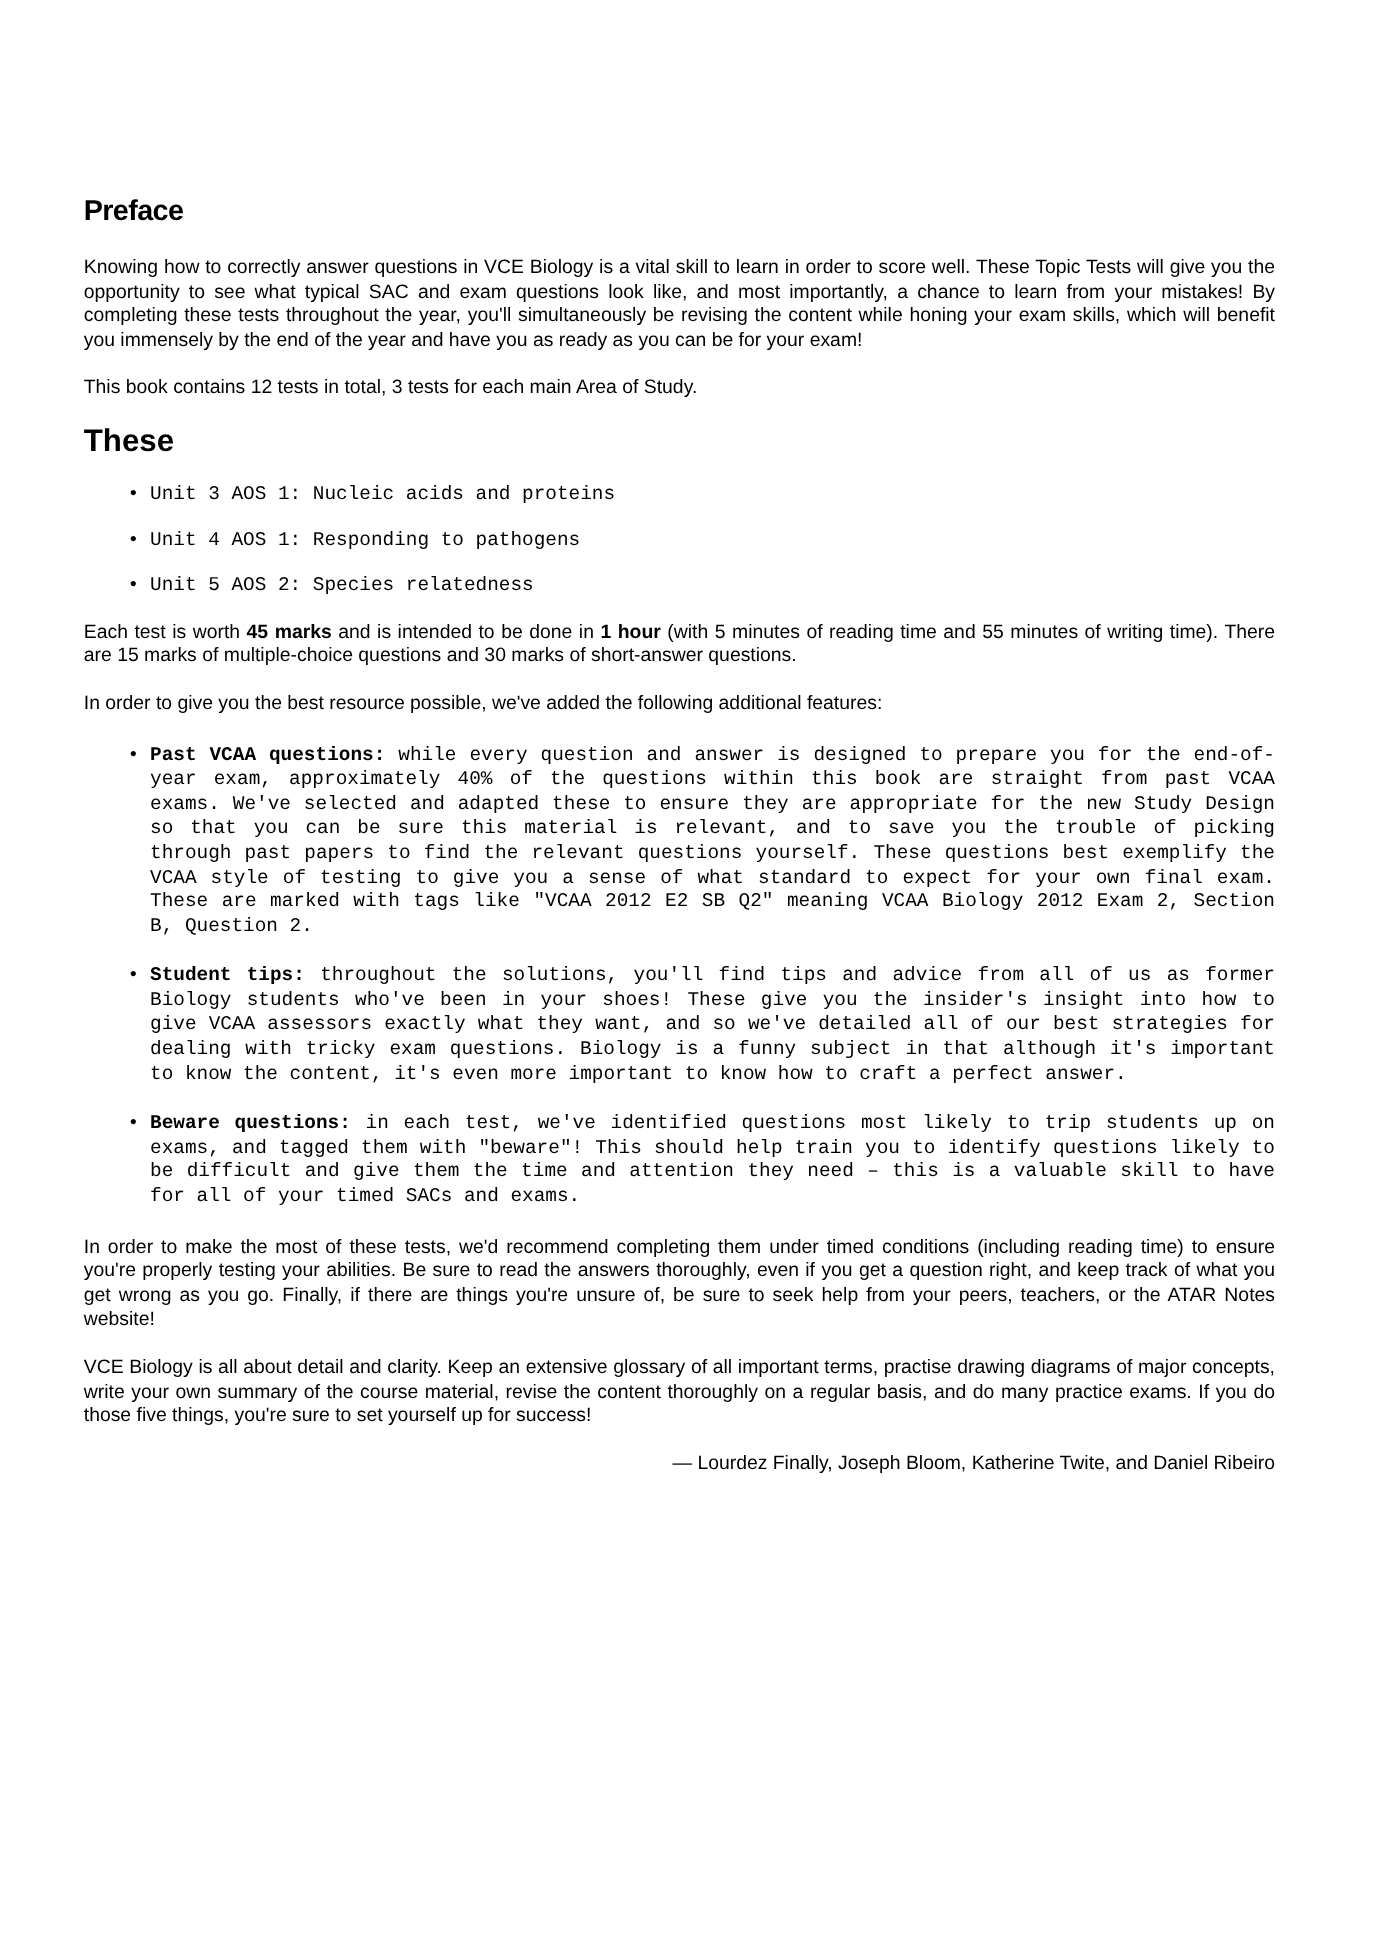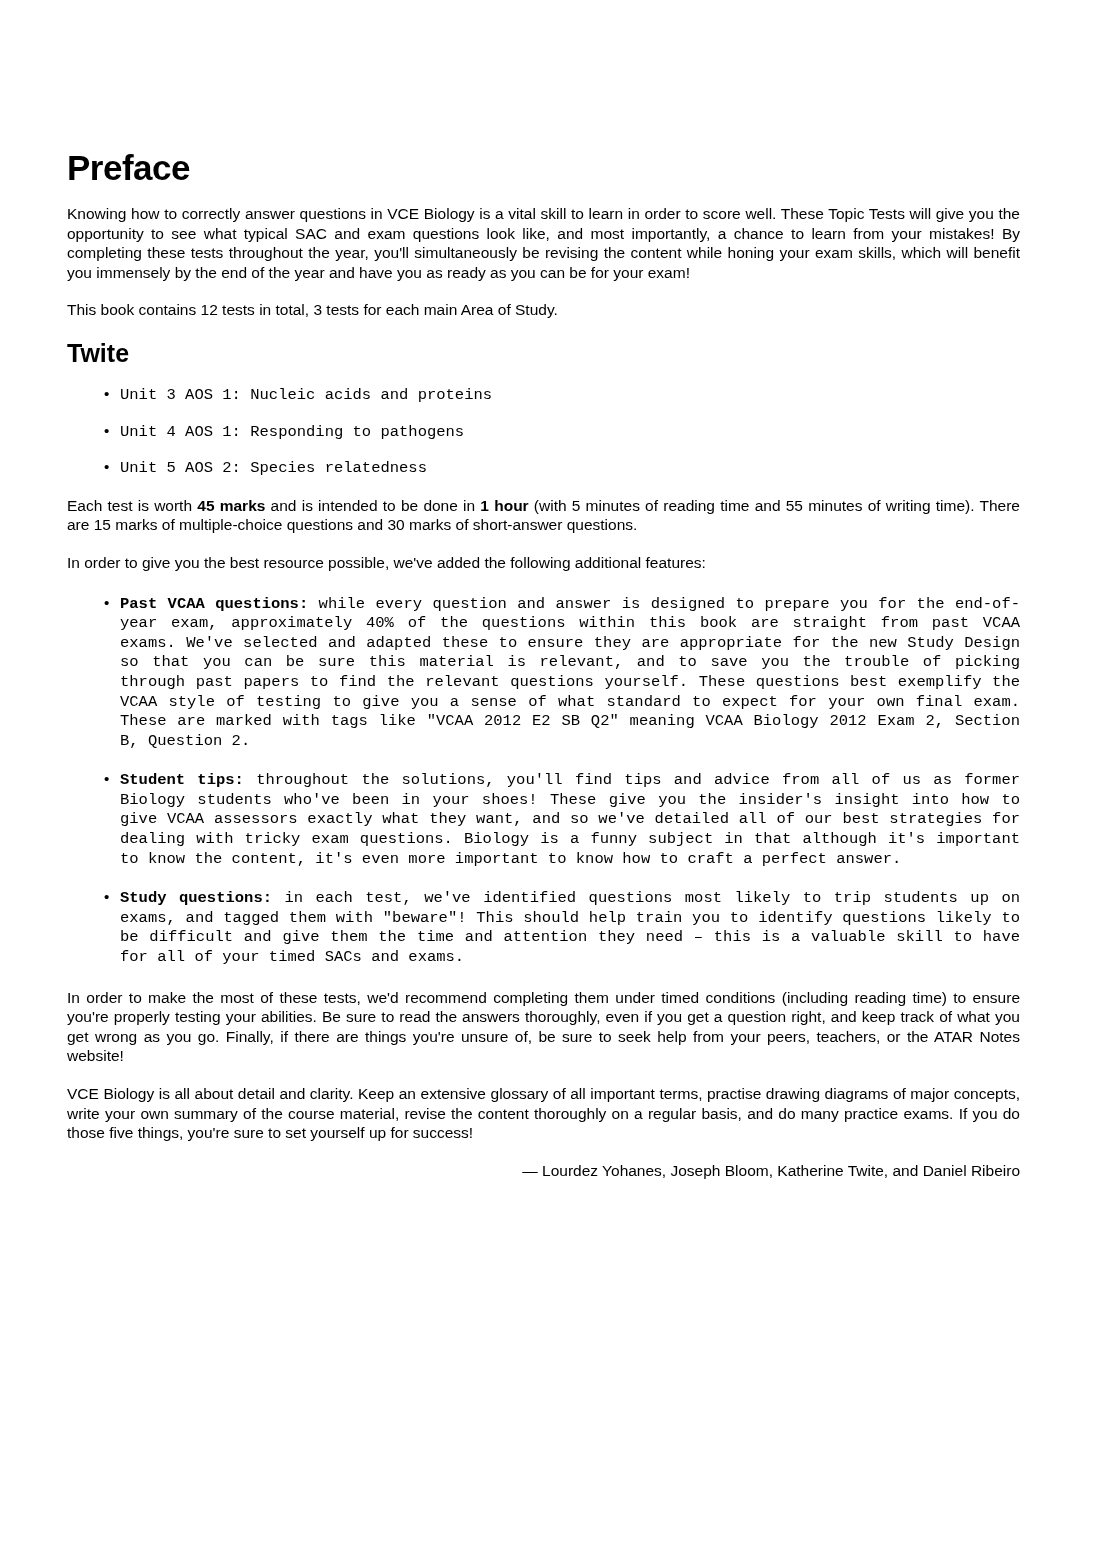--- a/index.html
+++ b/index.html
@@ -14,21 +14,21 @@
     box-sizing: border-box;
     background: #ffffff;
     padding: 148px 80px 0 67px;
     font-family: "Liberation Sans", sans-serif;
     font-size: 15.5px;
     line-height: 19.6px;
     color: #000000;
     overflow: hidden;
   }
   h1.doc-title {
-    font-size: 35px;
+    font-size: 23px;
     line-height: 40px;
     font-weight: bold;
     letter-spacing: -0.5px;
     margin: 0 0 16px 0;
   }
   h2.section-heading {
     font-size: 25px;
     line-height: 30px;
     font-weight: bold;
     margin: 6px 0 18px 0;
@@ -76,21 +76,21 @@
 <body>
 
 <div class="page">
 
   <h1 class="doc-title">Preface</h1>
 
   <p class="body-para">Knowing how to correctly answer questions in VCE Biology is a vital skill to learn in order to score well. These Topic Tests will give you the opportunity to see what typical SAC and exam questions look like, and most importantly, a chance to learn from your mistakes! By completing these tests throughout the year, you'll simultaneously be revising the content while honing your exam skills, which will benefit you immensely by the end of the year and have you as ready as you can be for your exam!</p>
 
   <p class="body-para">This book contains 12 tests in total, 3 tests for each main Area of Study.</p>
 
-  <h2 class="section-heading">Twite</h2>
+  <h2 class="section-heading">These</h2>
 
   <ul class="doc-list topics-list">
     <li>Unit 3 AOS 1: Nucleic acids and proteins</li>
     <li>Unit 4 AOS 1: Responding to pathogens</li>
     <li>Unit 5 AOS 2: Species relatedness</li>
   </ul>
 
 
   <p class="body-para">
     <span>Each test is worth </span><span class="bold-inline">45 marks</span><span> and is intended to be done in </span><span class="bold-inline">1 hour</span><span> (with 5 minutes of reading time and 55 minutes of writing time). There are 15 marks of multiple-choice questions and 30 marks of short-answer questions.</span>
@@ -99,23 +99,23 @@
   <p class="body-para">In order to give you the best resource possible, we've added the following additional features:</p>
 
   <ul class="doc-list features-list">
     <li>
       <span class="bold-inline">Past VCAA questions:</span><span> while every question and answer is designed to prepare you for the end-of-year exam, approximately 40% of the questions within this book are straight from past VCAA exams. We've selected and adapted these to ensure they are appropriate for the new Study Design so that you can be sure this material is relevant, and to save you the trouble of picking through past papers to find the relevant questions yourself. These questions best exemplify the VCAA style of testing to give you a sense of what standard to expect for your own final exam. These are marked with tags like "VCAA 2012 E2 SB Q2" meaning VCAA Biology 2012 Exam 2, Section B, Question 2.</span>
     </li>
     <li>
       <span class="bold-inline">Student tips:</span><span> throughout the solutions, you'll find tips and advice from all of us as former Biology students who've been in your shoes! These give you the insider's insight into how to give VCAA assessors exactly what they want, and so we've detailed all of our best strategies for dealing with tricky exam questions. Biology is a funny subject in that although it's important to know the content, it's even more important to know how to craft a perfect answer.</span>
     </li>
     <li>
-      <span class="bold-inline">Study questions:</span><span> in each test, we've identified questions most likely to trip students up on exams, and tagged them with "beware"! This should help train you to identify questions likely to be difficult and give them the time and attention they need – this is a valuable skill to have for all of your timed SACs and exams.</span>
+      <span class="bold-inline">Beware questions:</span><span> in each test, we've identified questions most likely to trip students up on exams, and tagged them with "beware"! This should help train you to identify questions likely to be difficult and give them the time and attention they need – this is a valuable skill to have for all of your timed SACs and exams.</span>
     </li>
   </ul>
 
   <p class="body-para">In order to make the most of these tests, we'd recommend completing them under timed conditions (including reading time) to ensure you're properly testing your abilities. Be sure to read the answers thoroughly, even if you get a question right, and keep track of what you get wrong as you go. Finally, if there are things you're unsure of, be sure to seek help from your peers, teachers, or the ATAR Notes website!</p>
 
   <p class="body-para">VCE Biology is all about detail and clarity. Keep an extensive glossary of all important terms, practise drawing diagrams of major concepts, write your own summary of the course material, revise the content thoroughly on a regular basis, and do many practice exams. If you do those five things, you're sure to set yourself up for success!</p>
 
-  <p class="attribution">— Lourdez Yohanes, Joseph Bloom, Katherine Twite, and Daniel Ribeiro</p>
+  <p class="attribution">— Lourdez Finally, Joseph Bloom, Katherine Twite, and Daniel Ribeiro</p>
 
 </div>
 
 </body></html>

